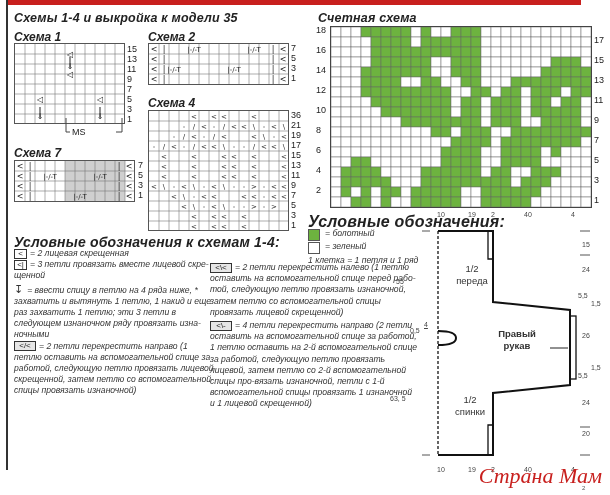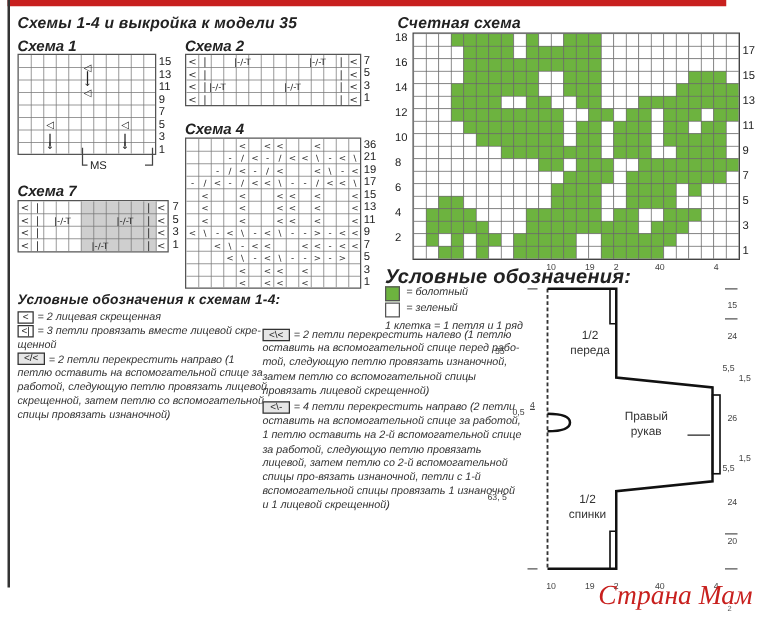--- a/index.html
+++ b/index.html
@@ -307,28 +307,31 @@
       <text x="65" y="38" font-size="7" font-family="DejaVu Sans, sans-serif" fill="#222" text-anchor="middle">|-/-T</text>
     </svg>
 </div>
 <div id="s3nums">
     <div class="rownum" style="left: 138px; top: 161px;">7</div>
     <div class="rownum" style="left: 138px; top: 171px;">5</div>
     <div class="rownum" style="left: 138px; top: 181px;">3</div>
     <div class="rownum" style="left: 138px; top: 191px;">1</div>
   </div>
 
-<div class="h-title" style="left:14px;top:234px;font-size:11px;">Условные обозначения к схемам 1-4:</div>
+<div class="h-title" style="left:14px;top:234px;font-size:14px;">Условные обозначения к схемам 1-4:</div>
 
 <div class="legend-text" style="left:14px;top:248px;width:200px;">
   <div class="legend-line">
     <span class="sym" style="width:11px;">&lt;</span><span>= 2 лицевая скрещенная</span>
   </div>
   <div style="white-space:normal;">
     <span class="sym" style="width:11px;">&lt;|</span><span>= 3 петли провязать вместе лицевой скре-щенной</span>
+  </div>
+  <div style="margin-top:2px;">
+    <span style="font-style:normal;font-size:11px;margin-right:4px;">↧</span><span>= ввести спицу в петлю на 4 ряда ниже, * захватить и вытянуть 1 петлю, 1 накид и еще раз захватить 1 петлю; эти 3 петли в следующем изнаночном ряду провязать изна-ночными</span>
   </div>
   <div>
     <span class="sym" style="width:20px;background:#e6e6e6;">&lt;/&lt;</span><span>= 2 петли перекрестить направо (1 петлю оставить на вспомогательной спице за работой, следующую петлю провязать лицевой скрещенной, затем петлю со вспомогательной спицы провязать изнаночной)</span>
   </div>
 </div>
 
 <div class="legend-text" style="left:210px;top:249px;width:208px;">
   <div style="margin-top:13px;">
     <span class="sym" style="width:20px;background:#e6e6e6;">&lt;\&lt;</span><span>= 2 петли перекрестить налево (1 петлю оставить на вспомогательной спице перед рабо-той, следующую петлю провязать изнаночной, затем петлю со вспомогательной спицы провязать лицевой скрещенной)</span>
   </div>
@@ -862,21 +865,21 @@
   <line x1="140" y1="123" x2="158" y2="123" stroke="#222" stroke-width="1"></line>
   <line x1="12" y1="6" x2="20" y2="6" stroke="#555"></line>
   <line x1="12" y1="230" x2="20" y2="230" stroke="#555"></line>
   <line x1="170" y1="6" x2="180" y2="6" stroke="#555"></line>
   <line x1="170" y1="30" x2="180" y2="30" stroke="#555"></line>
   <line x1="170" y1="202" x2="180" y2="202" stroke="#555"></line>
   <line x1="170" y1="230" x2="180" y2="230" stroke="#555"></line>
 </svg>
 
 <div class="piece-label" style="left:452px;top:263px;width:40px;">1/2 переда</div>
-<div class="piece-label" style="left:492px;top:328px;width:50px;">Правый рукав</div>
+<div class="piece-label" style="left:492px;top:328px;width:50px;font-weight:bold;">Правый рукав</div>
 <div class="piece-label" style="left:450px;top:394px;width:40px;">1/2 спинки</div>
 
 <div class="dim" style="left:396px;top:278px;">55</div>
 <div class="dim" style="left:410px;top:327px;">0,5</div>
 <div class="dim" style="left:424px;top:321px;text-decoration:underline;">4</div>
 <div class="dim" style="left:390px;top:395px;">63, 5</div>
 
 <div id="rightdims">
     <div class="dim" style="left: 582px; top: 241px;">15</div>
     <div class="dim" style="left: 582px; top: 266px;">24</div>

